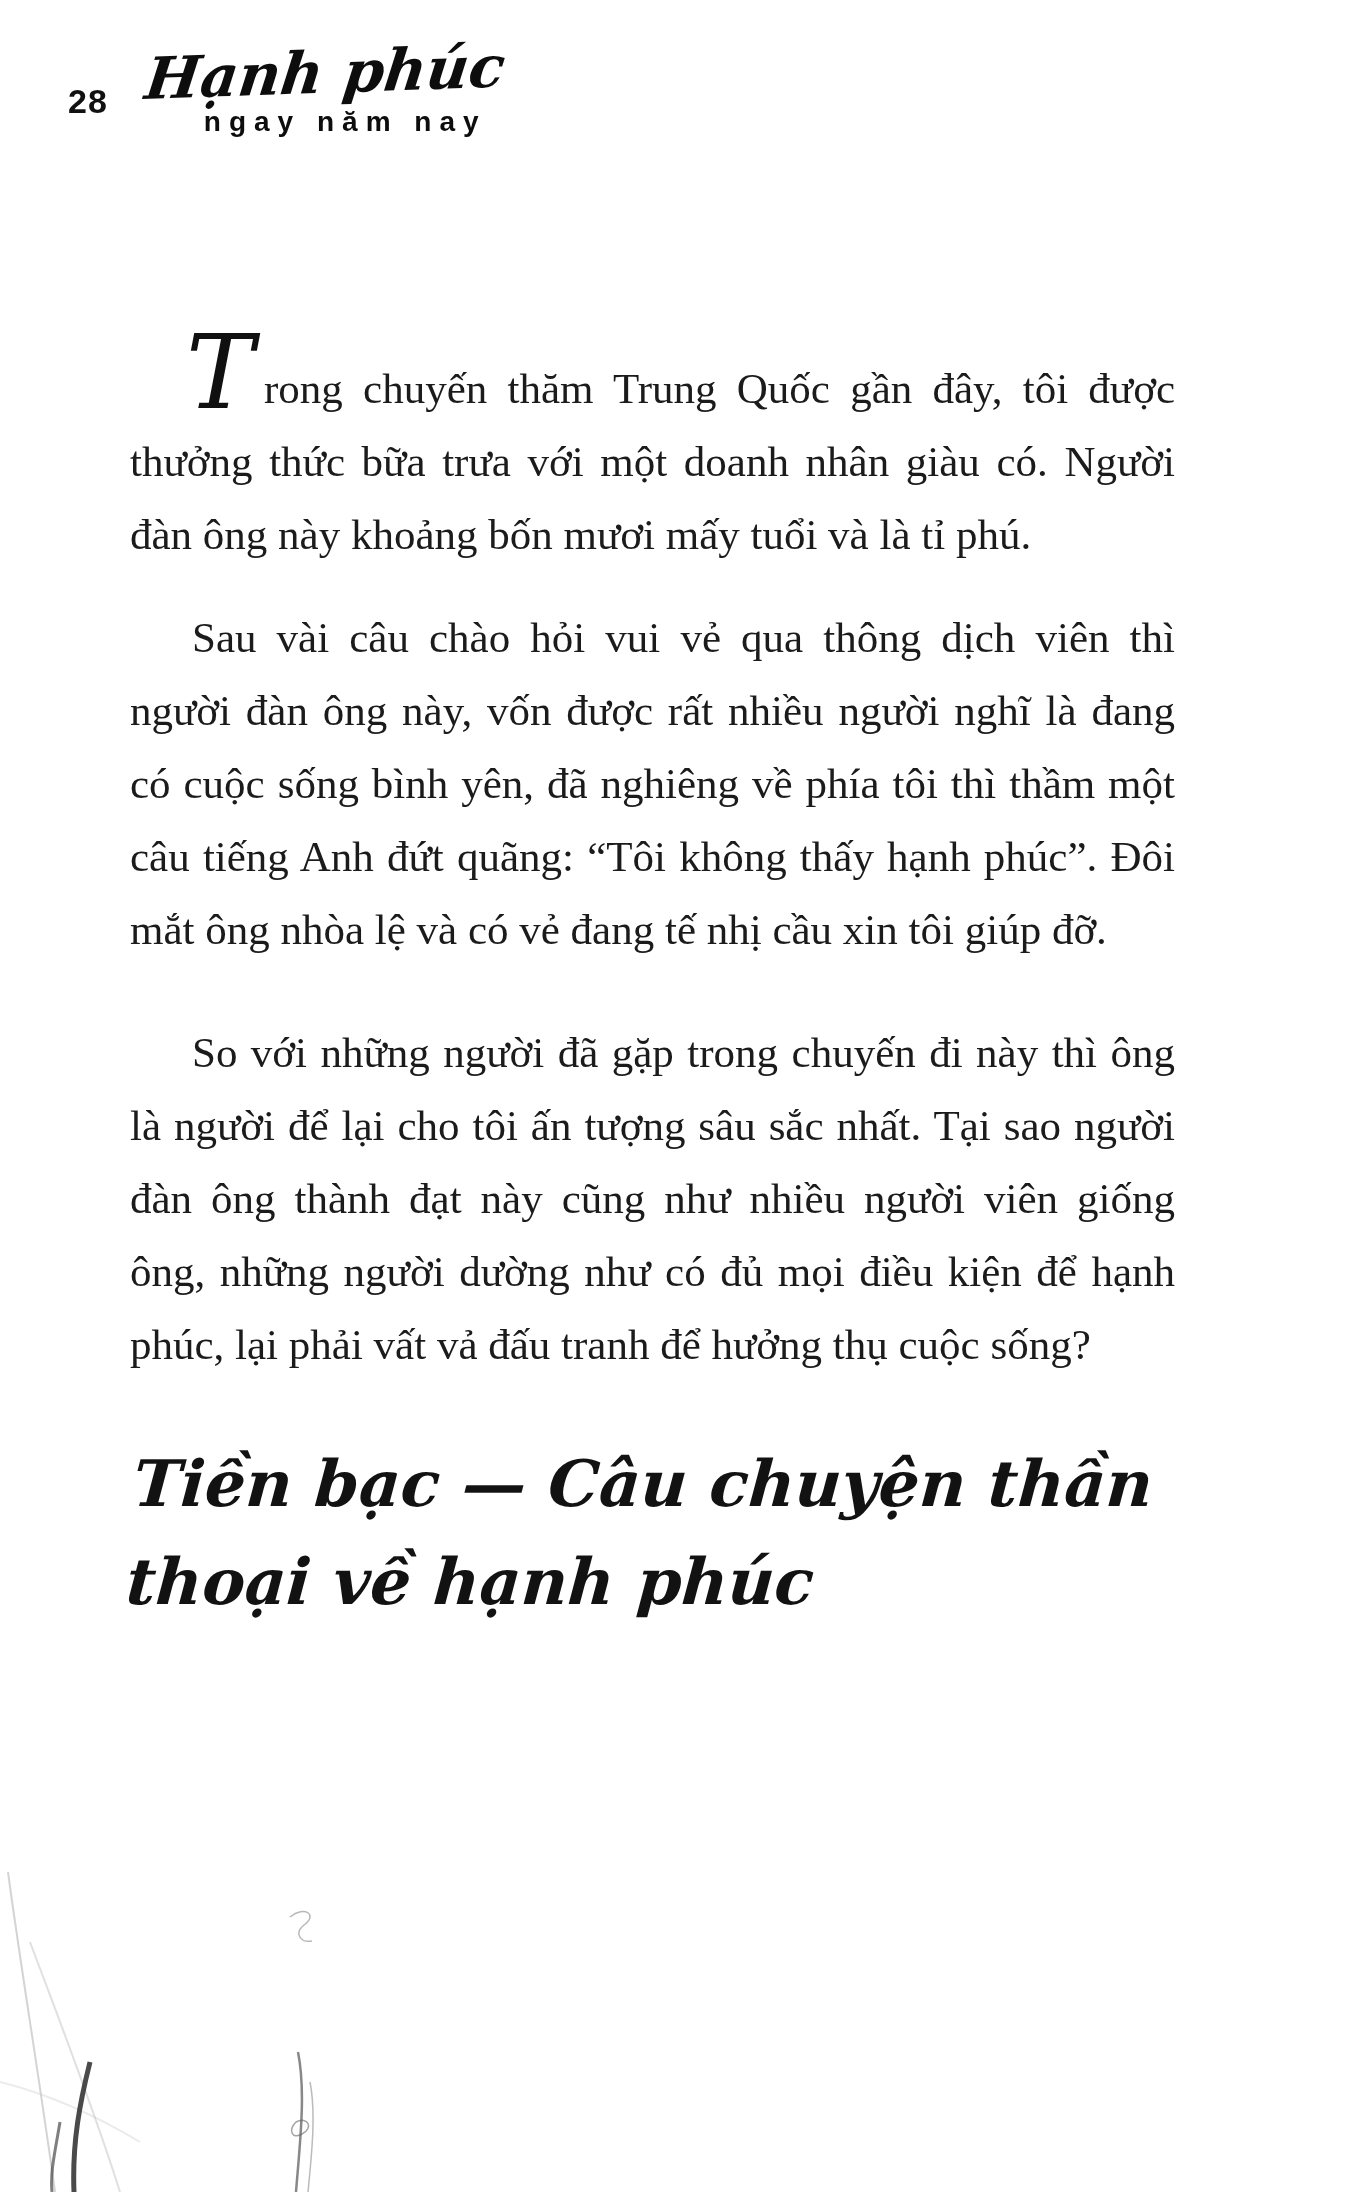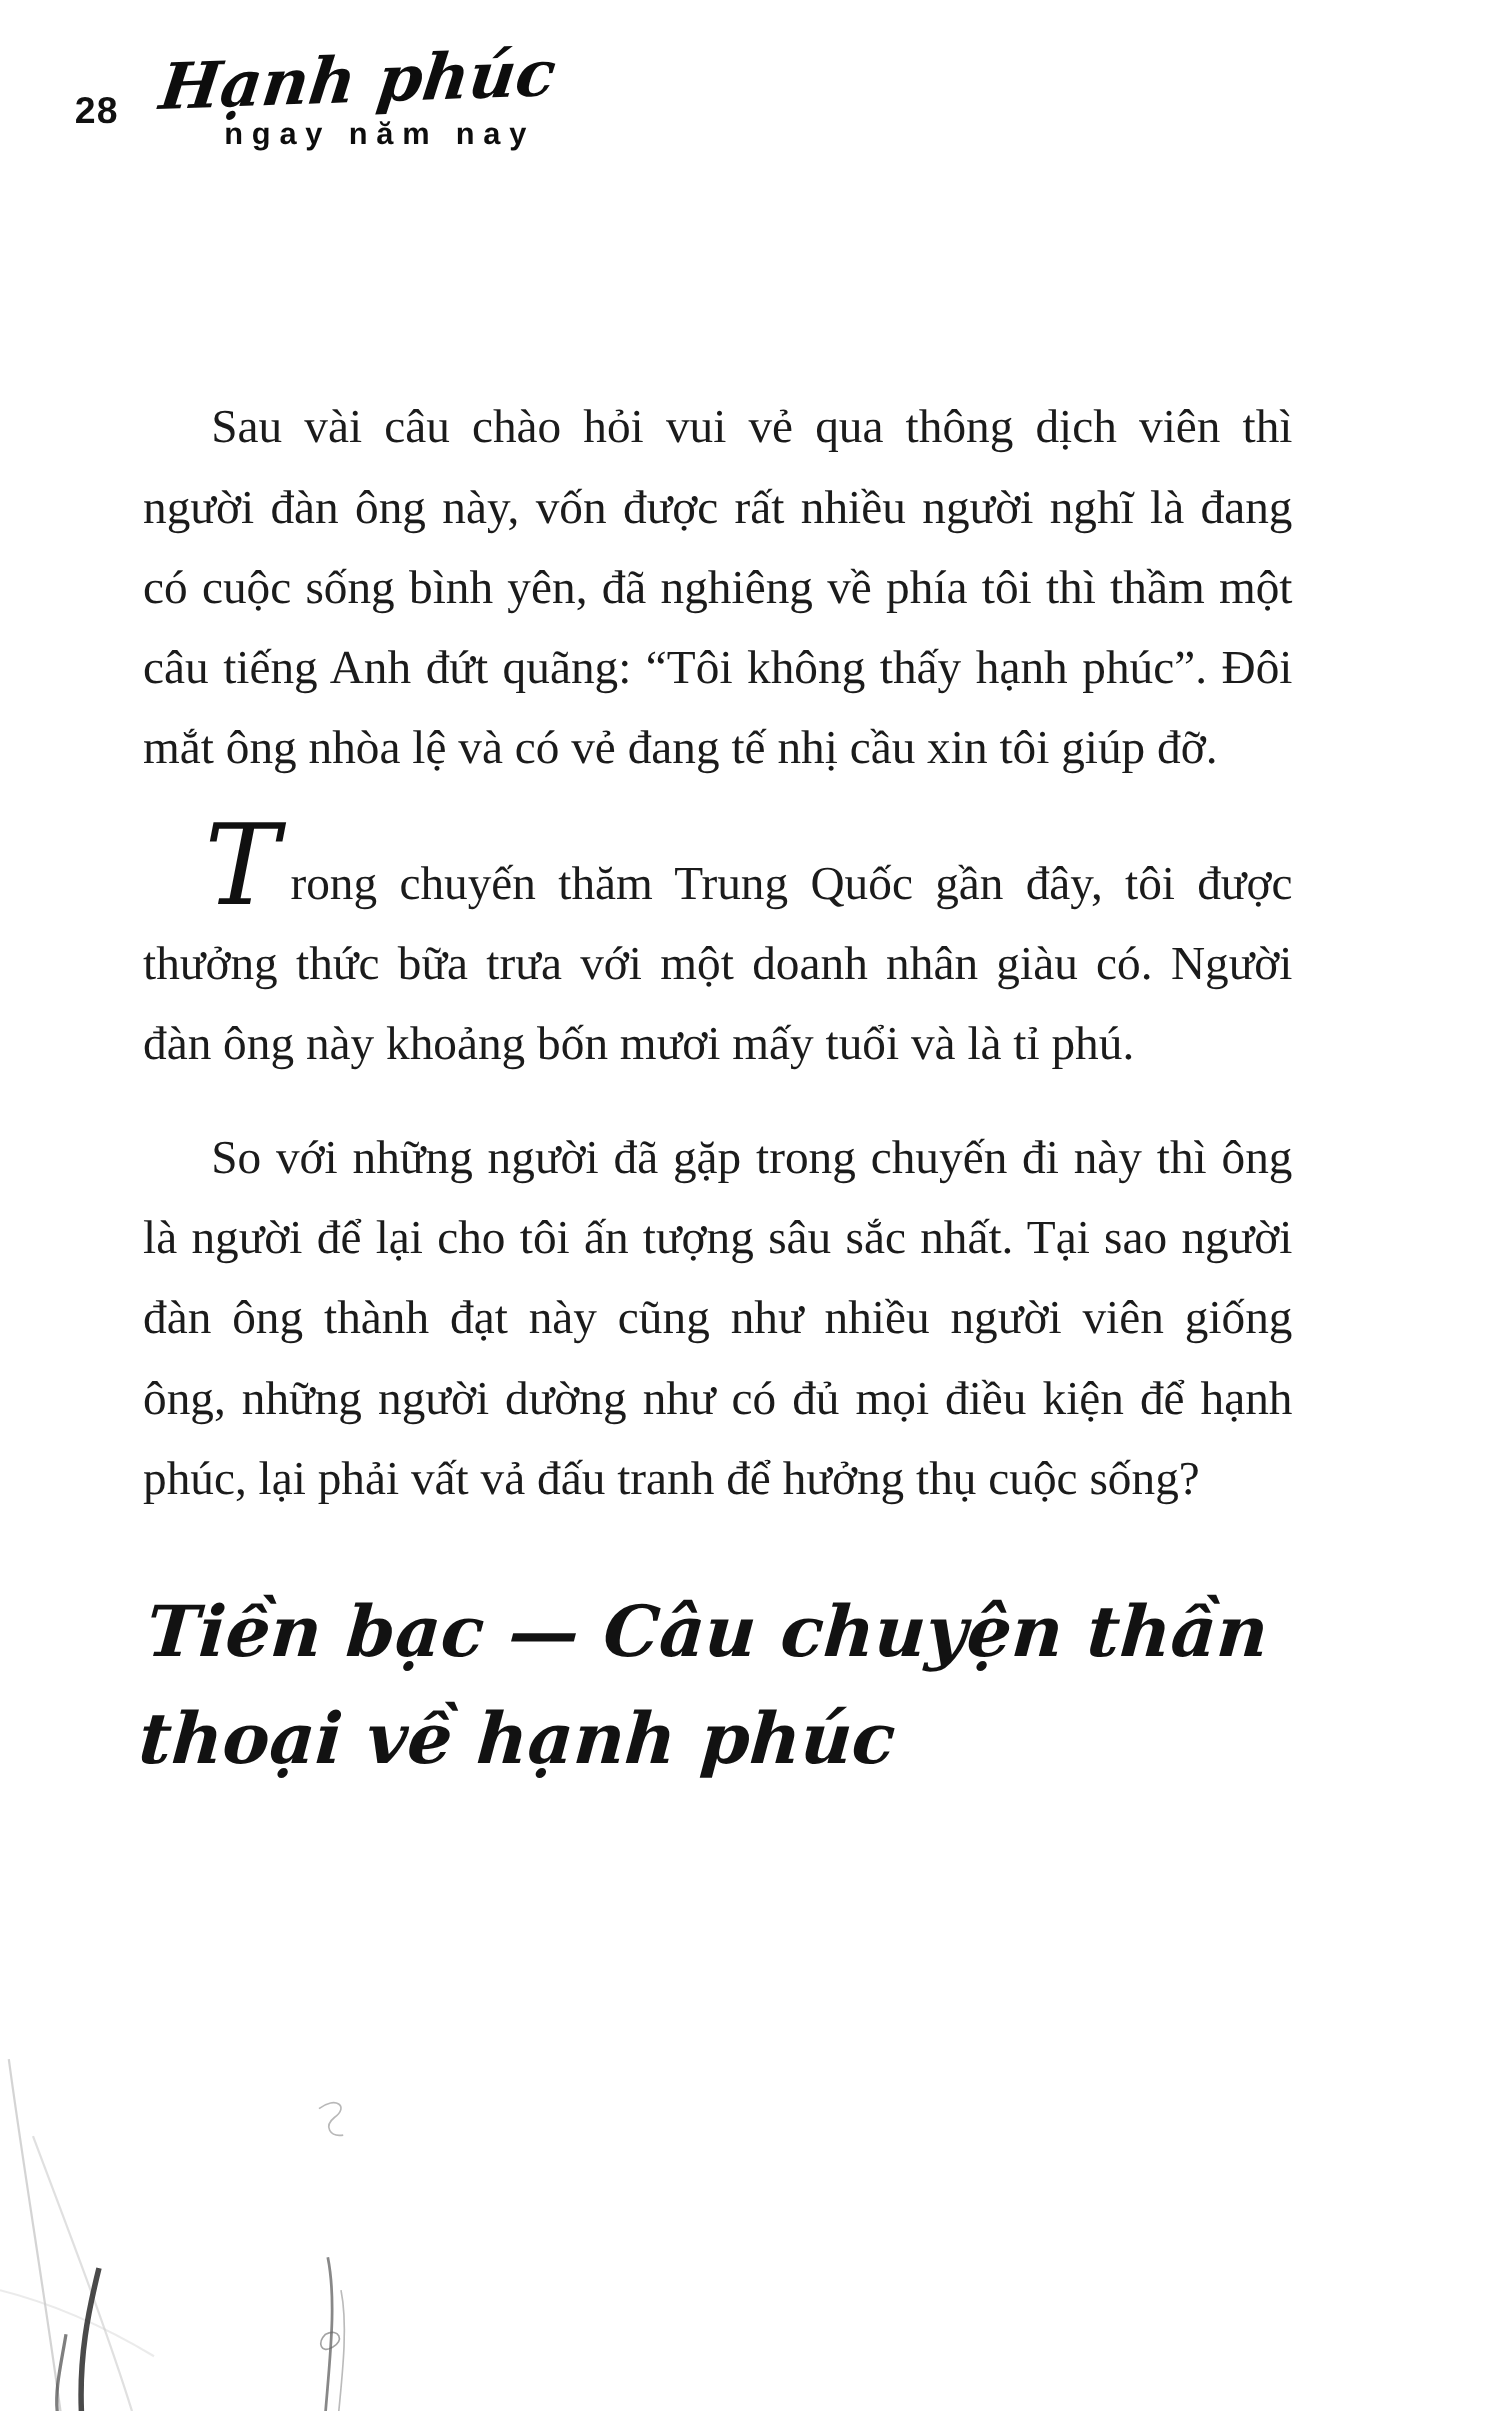--- a/index.html
+++ b/index.html
@@ -112,23 +112,23 @@
   <header class="header">
     <span class="page-num">28</span>
     <div class="logo">
       <div class="logo-title">Hạnh phúc</div>
       <div class="logo-sub">ngay năm nay</div>
     </div>
   </header>
 
   <main class="content">
 
+    <p class="para first"><span class="dropcap">T</span><span>rong chuyến thăm Trung Quốc gần đây, tôi được thưởng thức bữa trưa với một doanh nhân giàu có. Người đàn ông này khoảng bốn mươi mấy tuổi và là tỉ phú.</span></p>
+
     <p class="para indent wide-gap">Sau vài câu chào hỏi vui vẻ qua thông dịch viên thì người đàn ông này, vốn được rất nhiều người nghĩ là đang có cuộc sống bình yên, đã nghiêng về phía tôi thì thầm một câu tiếng Anh đứt quãng: “Tôi không thấy hạnh phúc”. Đôi mắt ông nhòa lệ và có vẻ đang tế nhị cầu xin tôi giúp đỡ.</p>
-
-    <p class="para first"><span class="dropcap">T</span><span>rong chuyến thăm Trung Quốc gần đây, tôi được thưởng thức bữa trưa với một doanh nhân giàu có. Người đàn ông này khoảng bốn mươi mấy tuổi và là tỉ phú.</span></p>
 
     <p class="para indent">So với những người đã gặp trong chuyến đi này thì ông là người để lại cho tôi ấn tượng sâu sắc nhất. Tại sao người đàn ông thành đạt này cũng như nhiều người viên giống ông, những người dường như có đủ mọi điều kiện để hạnh phúc, lại phải vất vả đấu tranh để hưởng thụ cuộc sống?</p>
 
     <h2 class="heading">
       <span>Tiền bạc — Câu chuyện thần</span><br>
       <span>thoại về hạnh phúc</span>
     </h2>
 
 
   </main>

